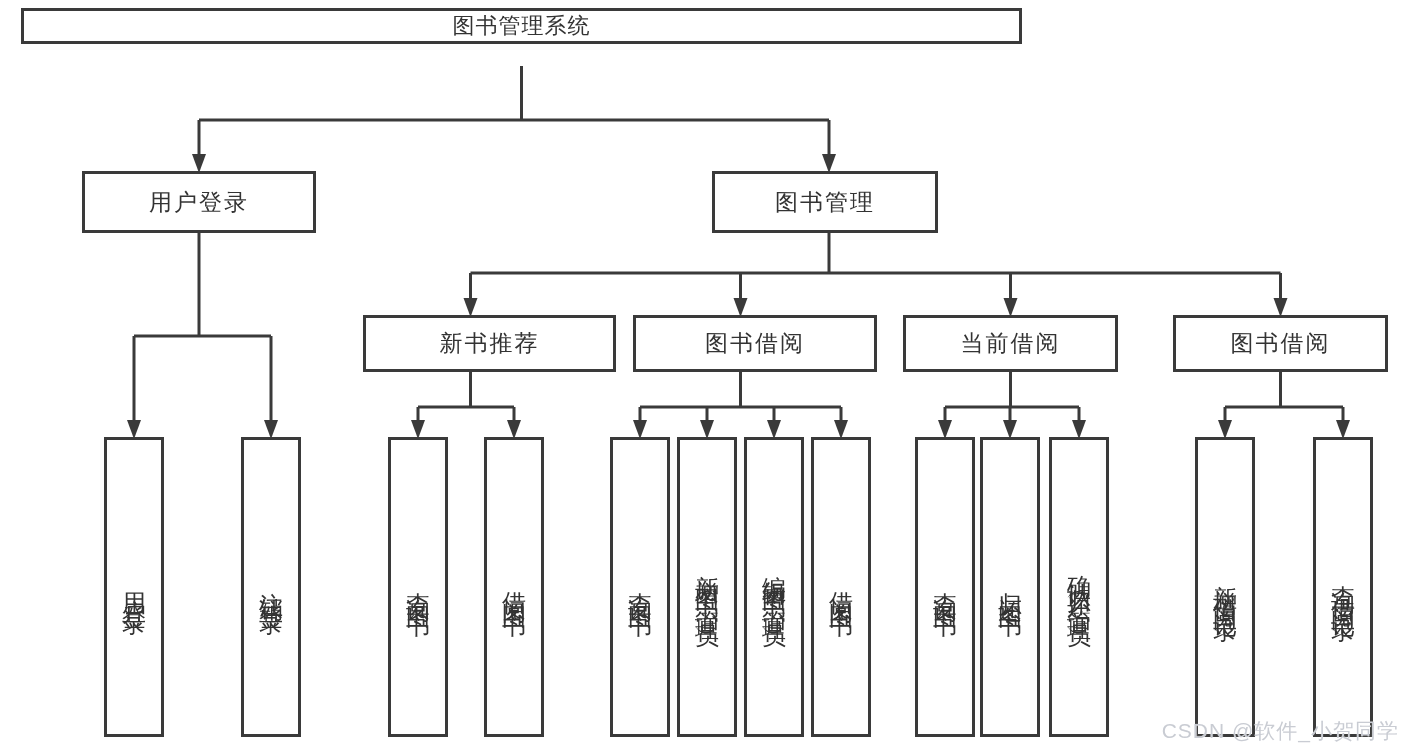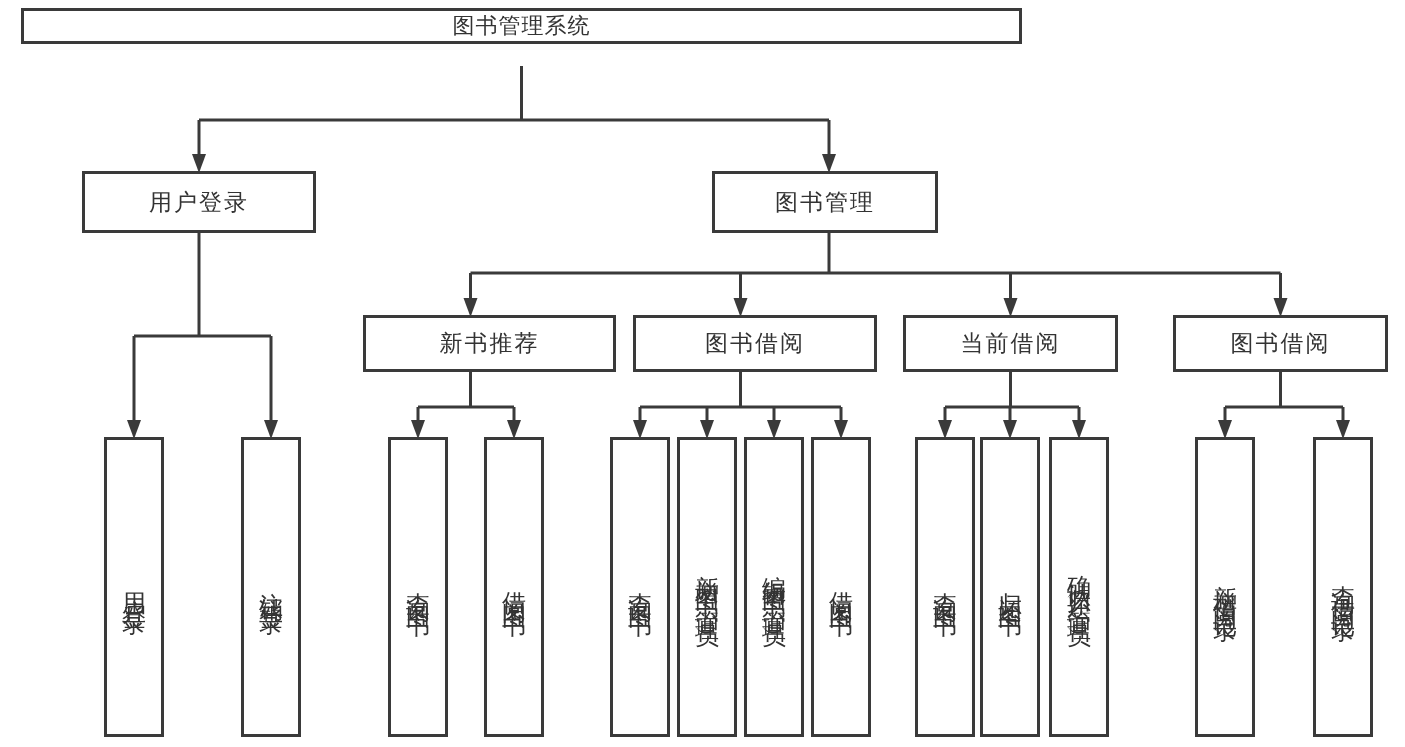--- a/index.html
+++ b/index.html
@@ -131,13 +131,14 @@
       <div class="node v" style="left: 1049px; top: 437px; width: 60px; height: 300px;">
         <span class="label">确认归还（管理员）</span>
       </div>
       <div class="node v" style="left: 1195px; top: 437px; width: 60px; height: 300px;">
         <span class="label">新增借阅记录</span>
       </div>
       <div class="node v" style="left: 1313px; top: 437px; width: 60px; height: 300px;">
         <span class="label">查询借阅记录</span>
       </div>
     </div>
+  <div class="watermark">CSDN @软件_小贺同学</div>
 </div>
 
 </body></html>

